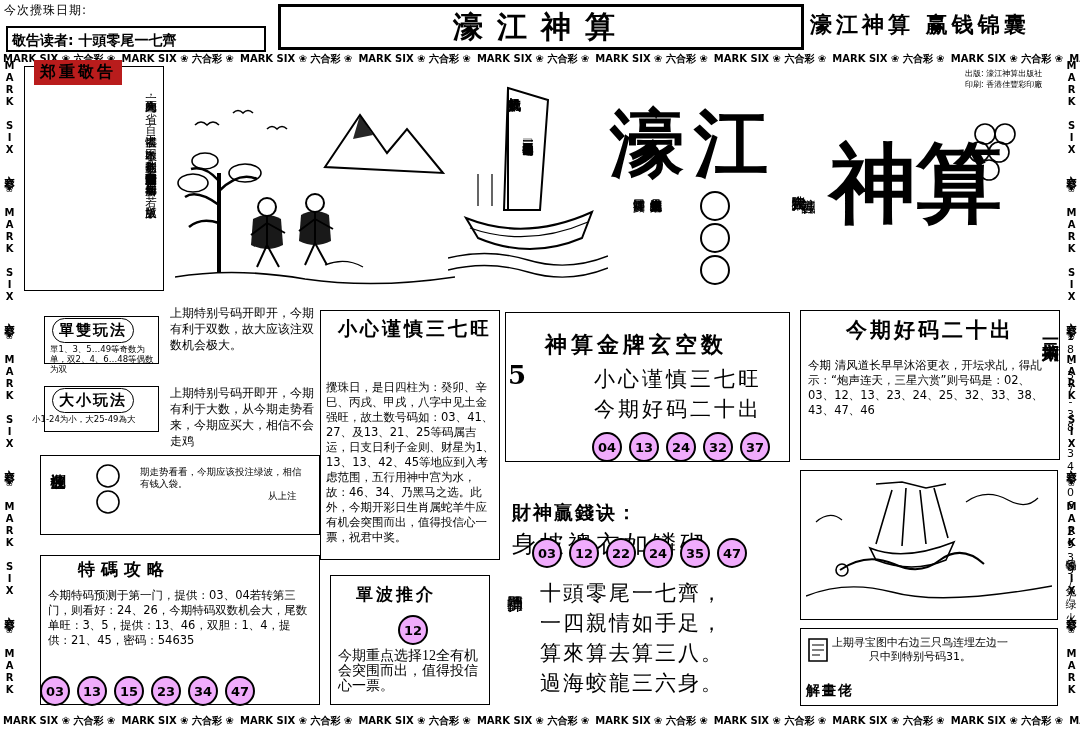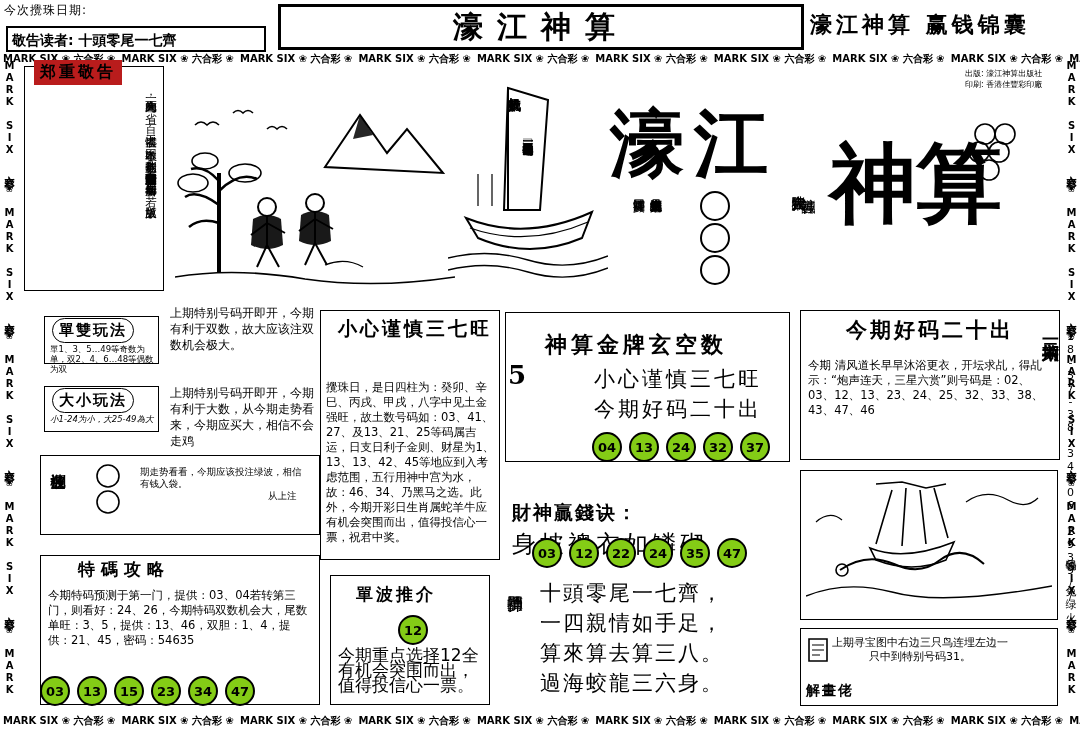--- a/index.html
+++ b/index.html
@@ -91,21 +91,21 @@
   .jinpai-title{position:absolute;left:545px;top:330px;font-size:22px;font-weight:bold;letter-spacing:4px;
                 font-family:"DejaVu Serif","Liberation Serif",serif;}
   .jinpai-l1{position:absolute;left:594px;top:365px;font-size:21px;letter-spacing:3px;
              font-family:"DejaVu Serif","Liberation Serif",serif;}
   .jinpai-l2{position:absolute;left:594px;top:395px;font-size:21px;letter-spacing:3px;
              font-family:"DejaVu Serif","Liberation Serif",serif;}
   .glyph5{position:absolute;left:508px;top:360px;font-size:26px;font-weight:bold;font-family:"DejaVu Serif",serif;}
 
   .ball-row{position:absolute;display:flex;gap:7px;}
   .ball{width:26px;height:26px;border:2px solid #000;border-radius:50%;display:flex;align-items:center;
-        justify-content:center;font-size:13px;font-weight:bold;background:#84cc16;}
+        justify-content:center;font-size:13px;font-weight:bold;background:#f0abfc;}
 
   .caishen-title{position:absolute;left:512px;top:500px;font-size:19px;font-weight:bold;letter-spacing:2px;
                  font-family:"DejaVu Serif","Liberation Serif",serif;}
   .caishen-line{position:absolute;left:512px;top:528px;font-size:24px;letter-spacing:4px;
                 font-family:"DejaVu Serif","Liberation Serif",serif;}
 
   
   .b-lingji{left:800px;top:310px;width:260px;height:150px;}
   .lingji-title{position:absolute;left:812px;top:316px;width:236px;text-align:center;font-size:21px;font-weight:bold;
                 letter-spacing:3px;font-family:"DejaVu Serif","Liberation Serif",serif;}
@@ -115,21 +115,21 @@
   .issue{position:absolute;right:14px;top:330px;width:26px;font-size:17px;font-weight:bold;line-height:22px;}
   .issue2{position:absolute;right:2px;top:330px;width:14px;font-size:11px;line-height:13px;}
   .poem-line{font-size:21px;letter-spacing:2px;font-family:"DejaVu Serif","Liberation Serif",serif;line-height:30px;}
   .shensuanzi{position:absolute;left:505px;top:583px;width:24px;font-size:16px;line-height:20px;}
 
   
   .b-danbo{left:330px;top:575px;width:160px;height:130px;}
   .danbo-title{position:absolute;left:356px;top:583px;font-size:17px;font-weight:bold;letter-spacing:3px;
                font-family:"DejaVu Serif","Liberation Serif",serif;}
   .danbo-ball{position:absolute;left:398px;top:615px;}
-  .danbo-body{position:absolute;left:338px;top:648px;width:144px;font-size:17px;line-height:15px;}
+  .danbo-body{position:absolute;left:338px;top:648px;width:144px;font-size:14px;line-height:15px;font-family:Liberation Serif, serif;}
 
   
   .b-jiehua{left:800px;top:628px;width:258px;height:78px;}
   .jiehua-text{position:absolute;left:832px;top:636px;width:176px;font-size:11px;line-height:14px;text-align:center;}
   .jiehua-label{position:absolute;left:806px;top:682px;font-size:14px;font-weight:bold;letter-spacing:2px;
                 font-family:"DejaVu Serif","Liberation Serif",serif;}
 
   .b-pic{left:800px;top:470px;width:258px;height:150px;}
 
   .result-balls{position:absolute;left:40px;top:676px;}
@@ -255,21 +255,21 @@
   <div style="position:absolute;left:800px;top:188px;font-size:14px;">
     <div class="vtext" style="height:76px;">神算誠言</div>
   </div>
 
   <div class="box b-dandouble"></div>
   <div class="label-round" style="left:52px;top:318px;">單雙玩法</div>
   <div class="small-note" style="position:absolute;left:50px;top:344px;width:104px;">單1、3、5…49等奇数为单，双2、4、6…48等偶数为双</div>
 
   <div class="box b-daxiao"></div>
   <div class="label-round" style="left:52px;top:388px;">大小玩法</div>
-  <div class="small-note" style="position:absolute;left:50px;top:414px;width:104px;font-style:italic;">小1-24为小，大25-49為大</div>
+  <div class="small-note" style="position:absolute;left:32px;top:414px;width:104px;">小1-24为小，大25-49為大</div>
 
   <div class="upper-note">上期特别号码开即开，今期有利于双数，故大应该注双数机会极大。</div>
   <div class="upper-note2">上期特别号码开即开，今期有利于大数，从今期走势看来，今期应买大，相信不会走鸡</div>
 
   <div class="box b-sebo"></div>
   <div class="sebo-labels">
     <div style="writing-mode:vertical-rl;text-orientation:upright;height:66px;">色波欄</div>
   </div>
   <div class="sebo-circles">
     <svg width="40" height="64" viewBox="0 0 40 64">

